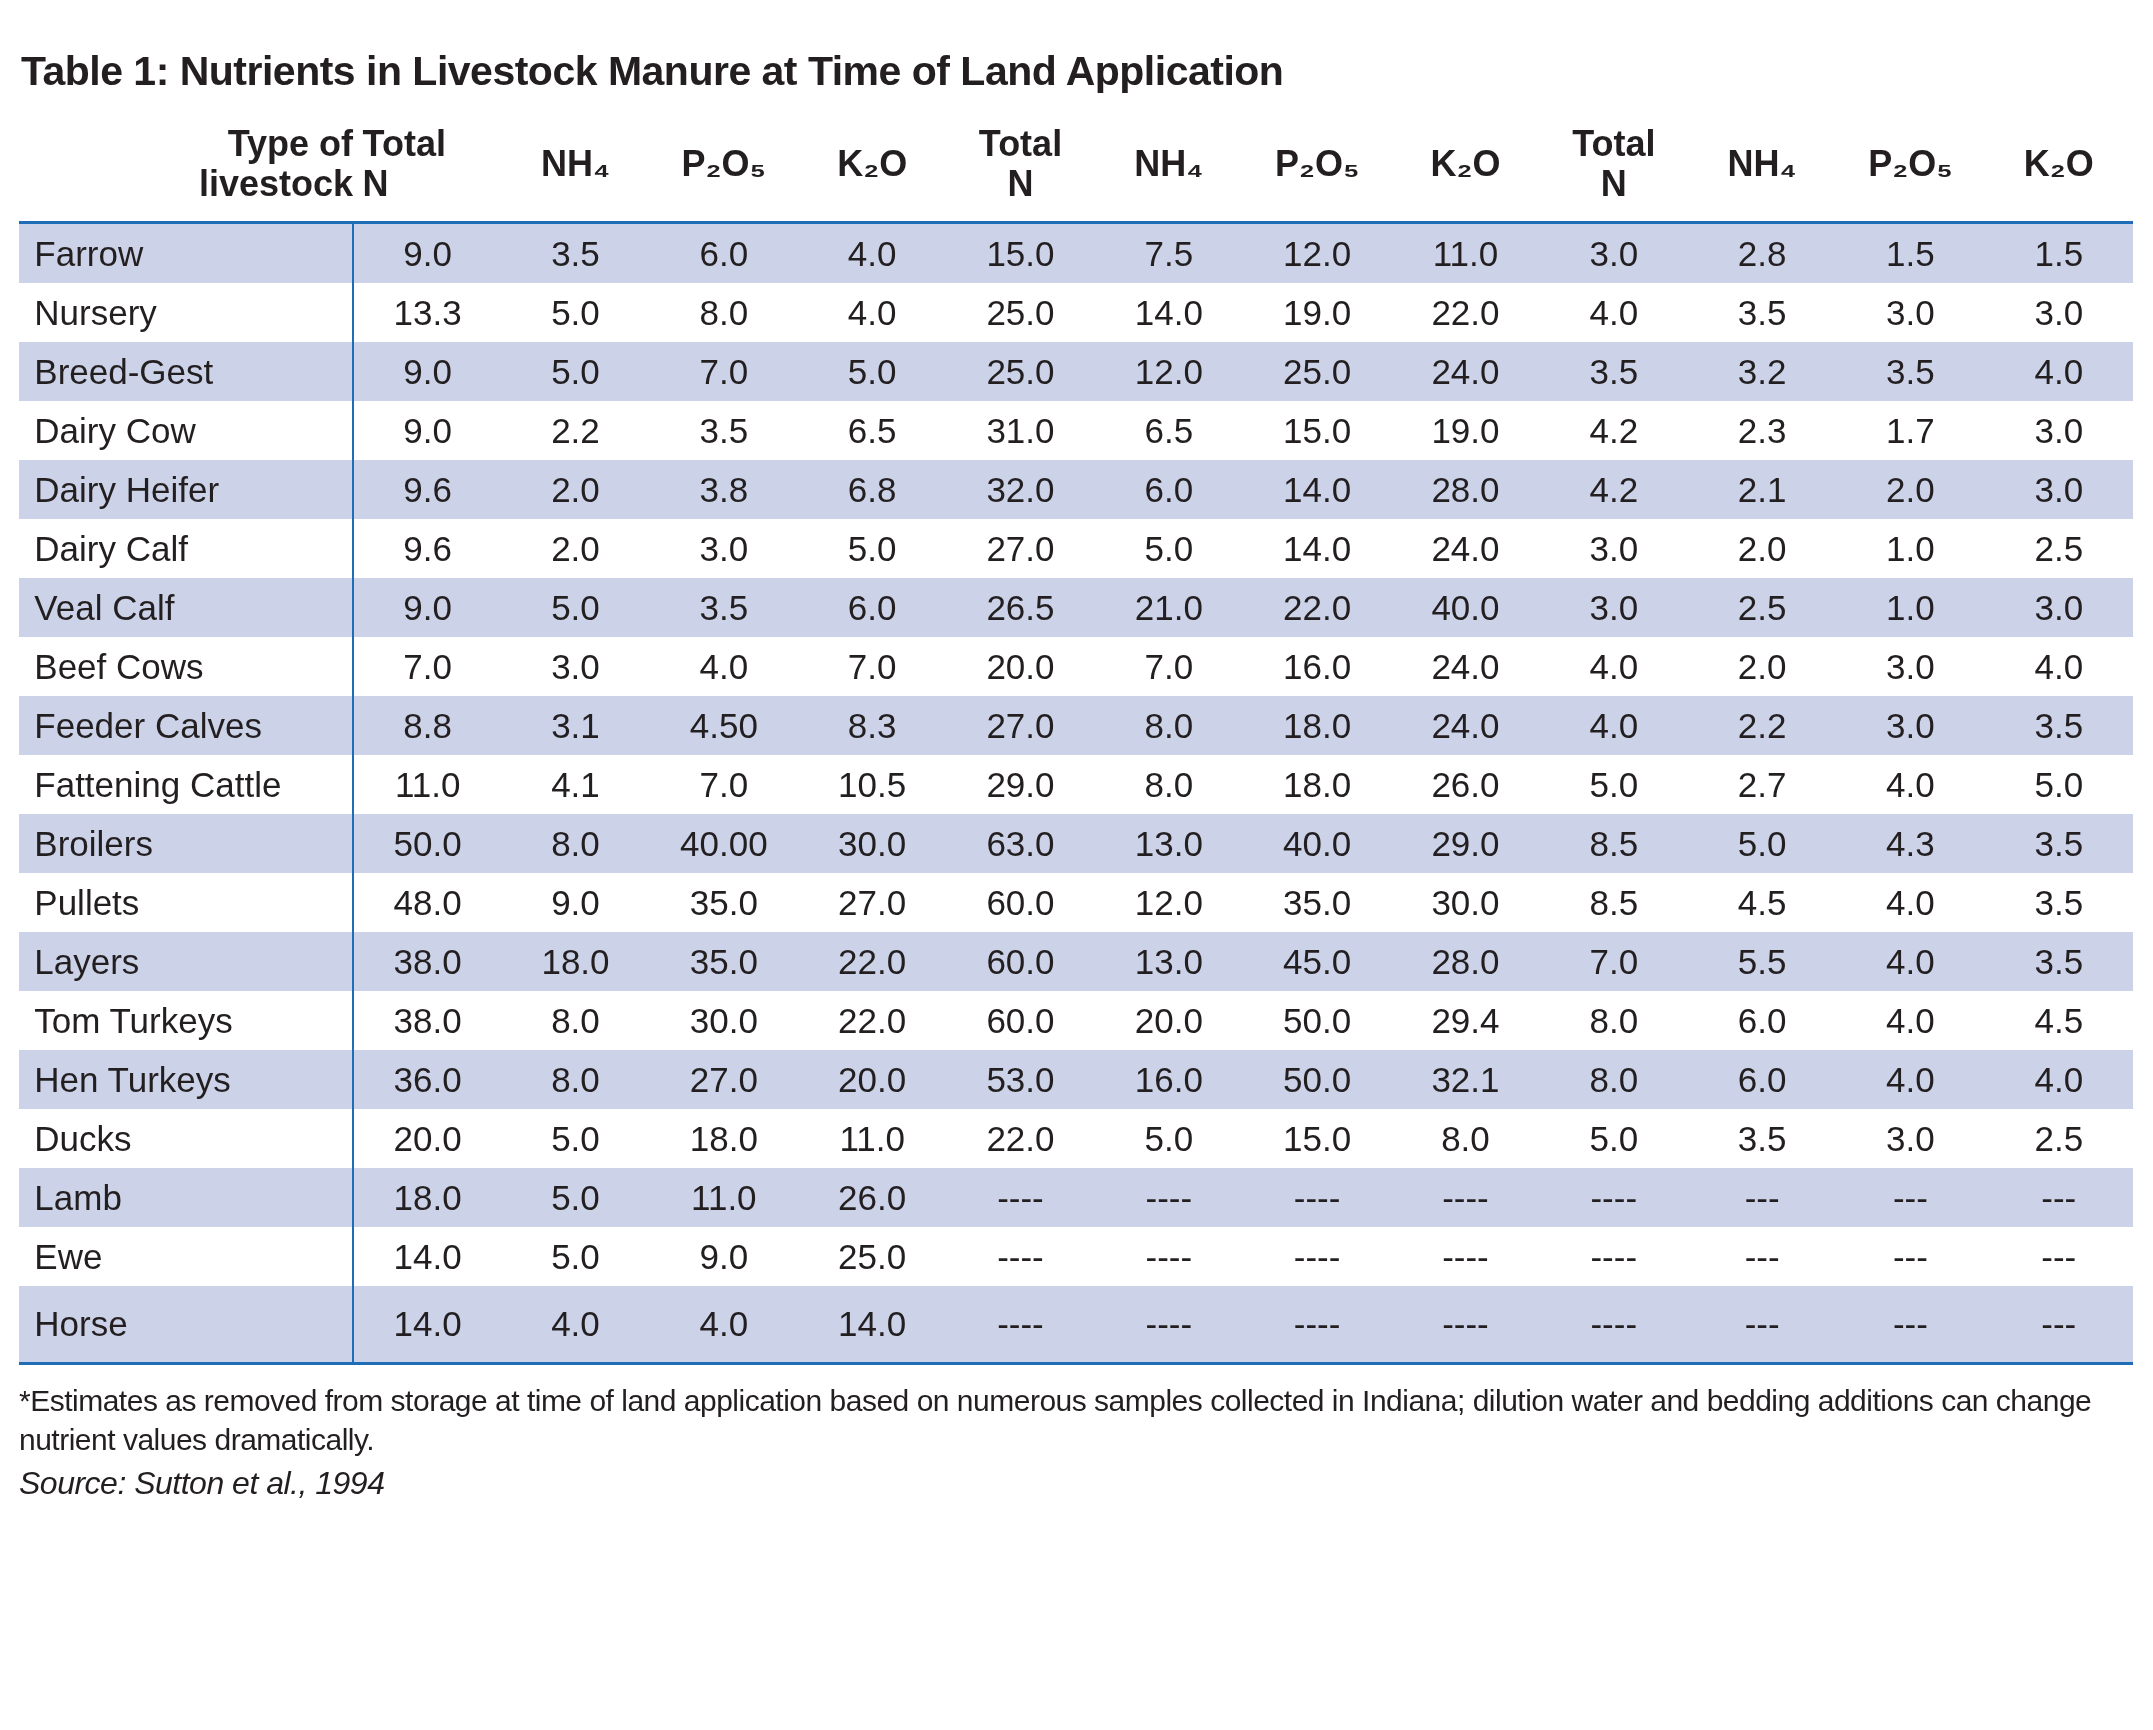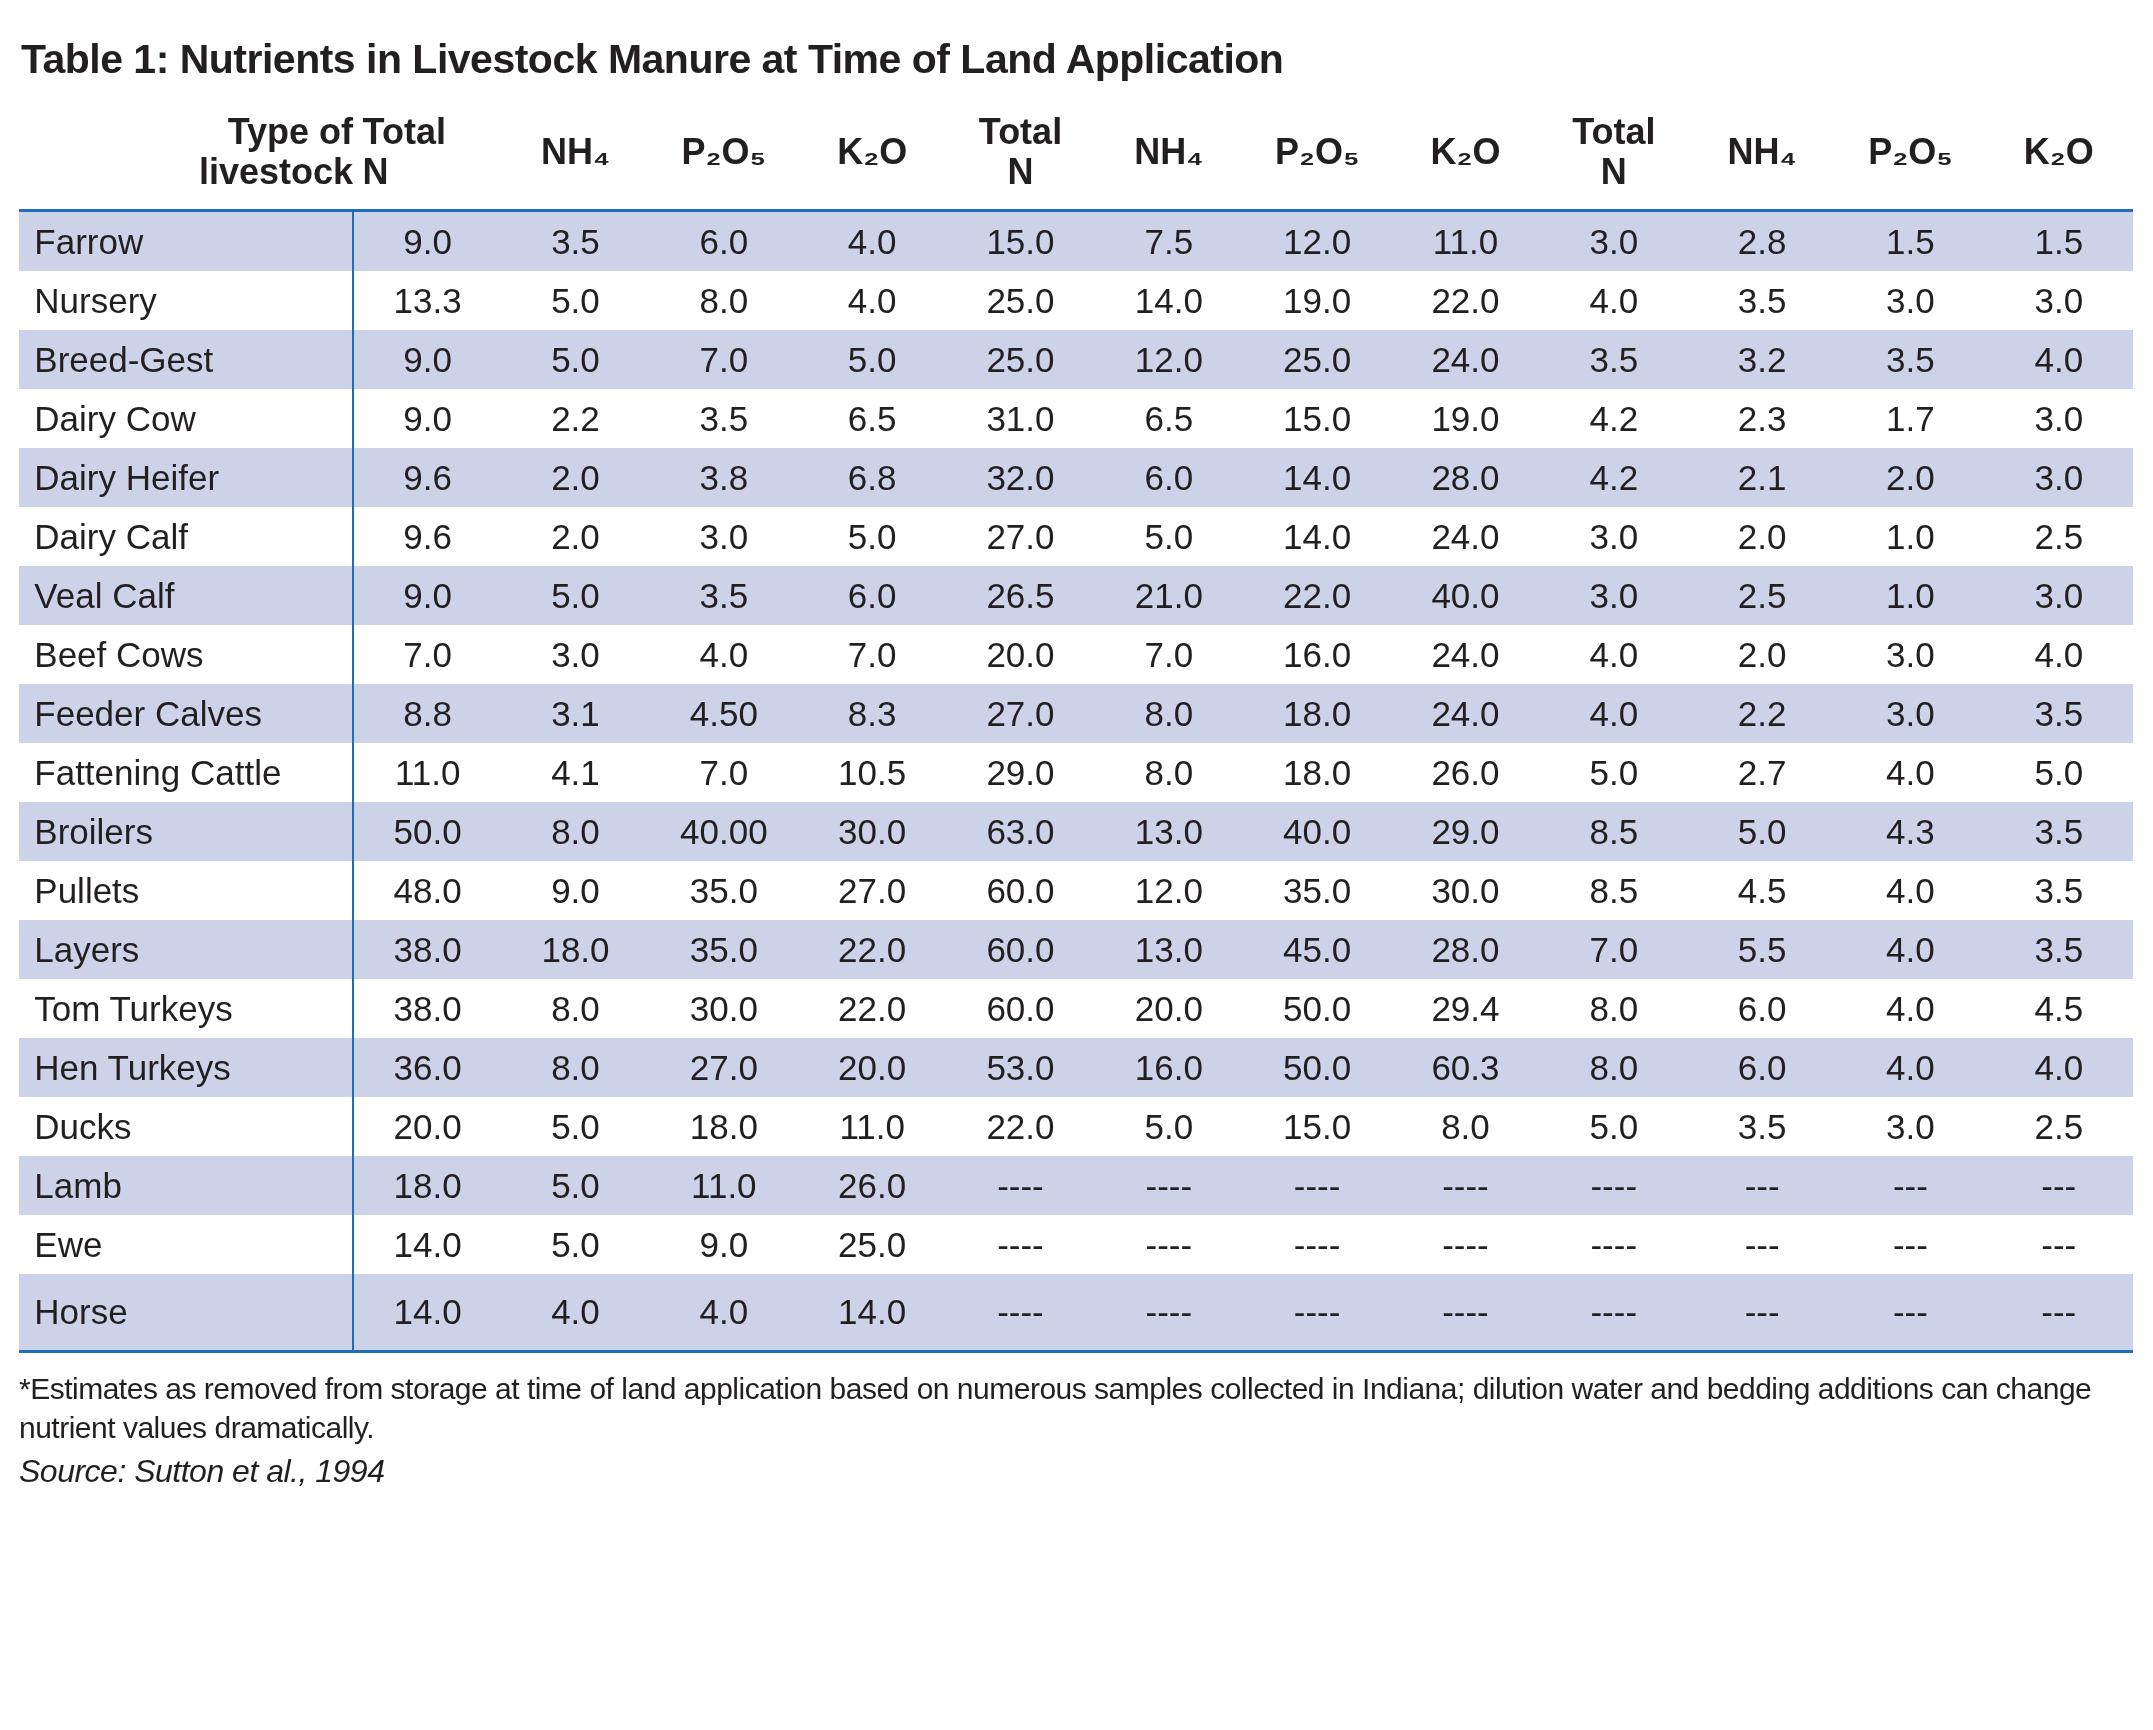--- a/index.html
+++ b/index.html
@@ -5,21 +5,21 @@
   html, body {
     margin: 0;
     padding: 0;
     background: #ffffff;
     font-family: "Liberation Sans", "DejaVu Sans", sans-serif;
     color: #231f20;
   }
   .page {
     width: 2154px;
     box-sizing: border-box;
-    padding: 36px 21px 29px 19px;
+    padding: 48px 21px 29px 19px;
     background: #ffffff;
   }
   .title {
     font-size: 41px;
     font-weight: bold;
     margin: 0 0 13.4px 1.9px;
     letter-spacing: -0.5px;
     white-space: pre-line;
   }
   table.nutrients {
@@ -357,21 +357,21 @@
         </tr>
         <tr>
           <td class="rowlabel">Hen Turkeys</td>
           <td class="first">36.0</td>
           <td class="">8.0</td>
           <td class="">27.0</td>
           <td class="">20.0</td>
           <td class="">53.0</td>
           <td class="">16.0</td>
           <td class="">50.0</td>
-          <td class="">60.3</td>
+          <td class="">32.1</td>
           <td class="">8.0</td>
           <td class="">6.0</td>
           <td class="">4.0</td>
           <td class="">4.0</td>
         </tr>
         <tr>
           <td class="rowlabel">Ducks</td>
           <td class="first">20.0</td>
           <td class="">5.0</td>
           <td class="">18.0</td>

